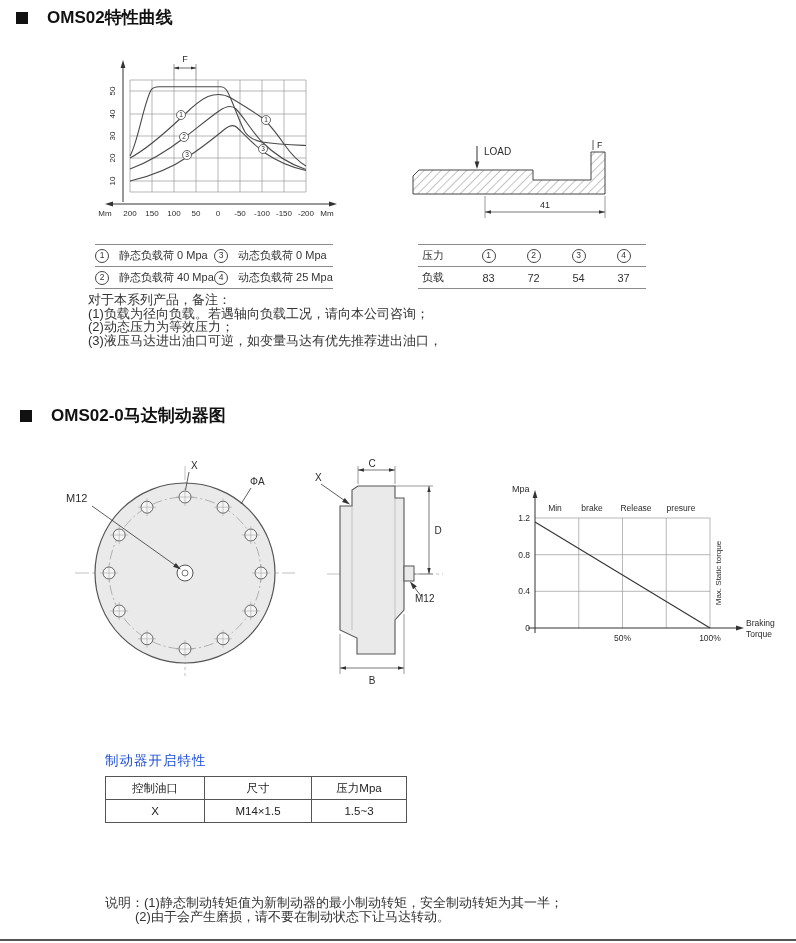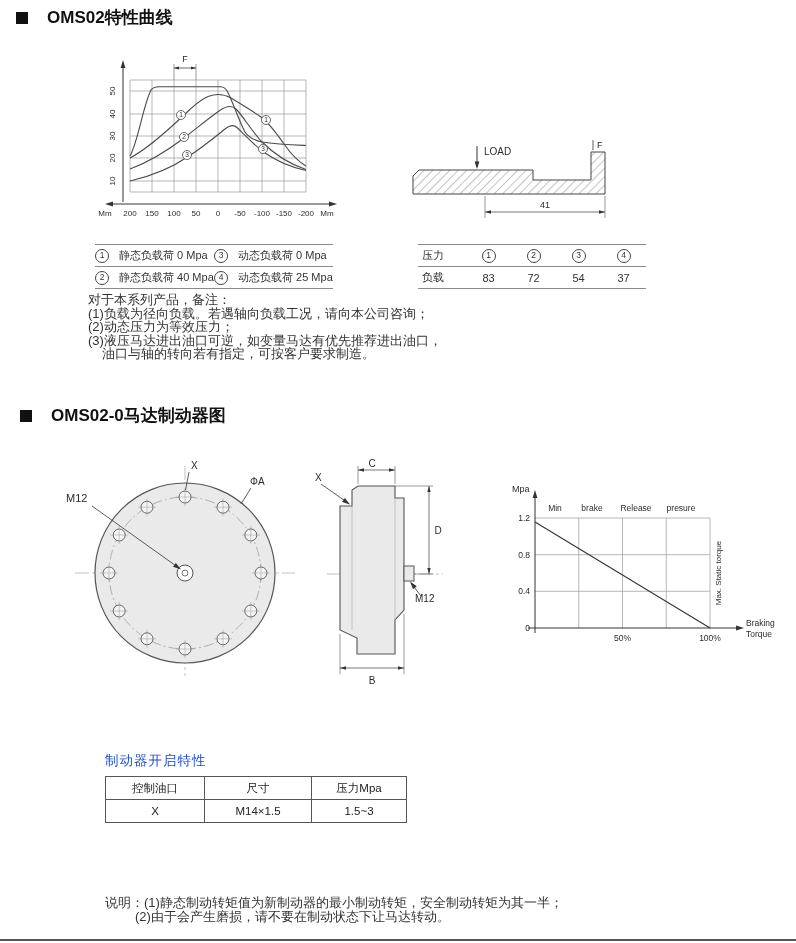--- a/index.html
+++ b/index.html
@@ -158,21 +158,20 @@
       <span>54</span>
       <span>37</span>
     </div>
   </div>
 
   <div class="notes" style="left:88px;top:293px">
     <div>对于本系列产品，备注：</div>
     <div>(1)负载为径向负载。若遇轴向负载工况，请向本公司咨询；</div>
     <div>(2)动态压力为等效压力；</div>
     <div>(3)液压马达进出油口可逆，如变量马达有优先推荐进出油口，</div>
-    <div style="padding-left:14px">油口与轴的转向若有指定，可按客户要求制造。</div>
   </div>
 
   <div class="sec-title" style="left:20px;top:404px">
     <span class="bullet"></span>
     <span>OMS02-0马达制动器图</span>
   </div>
 
   <svg class="abs" style="left:60px;top:458px" width="240" height="222" viewBox="0 0 240 222">
     <defs>
       <g id="boltHole">

